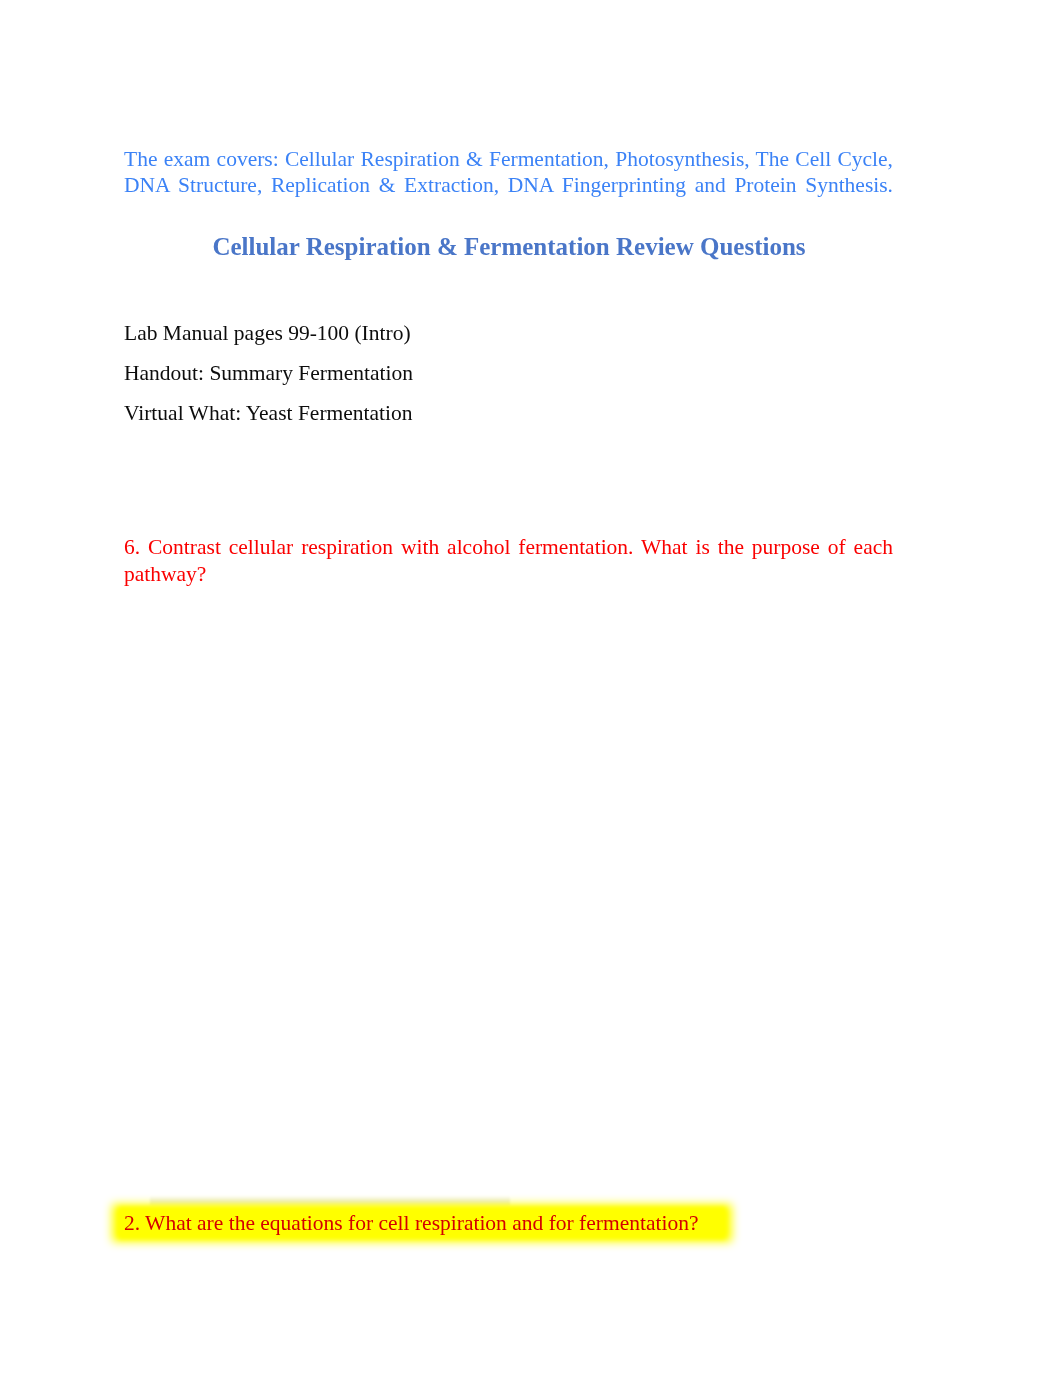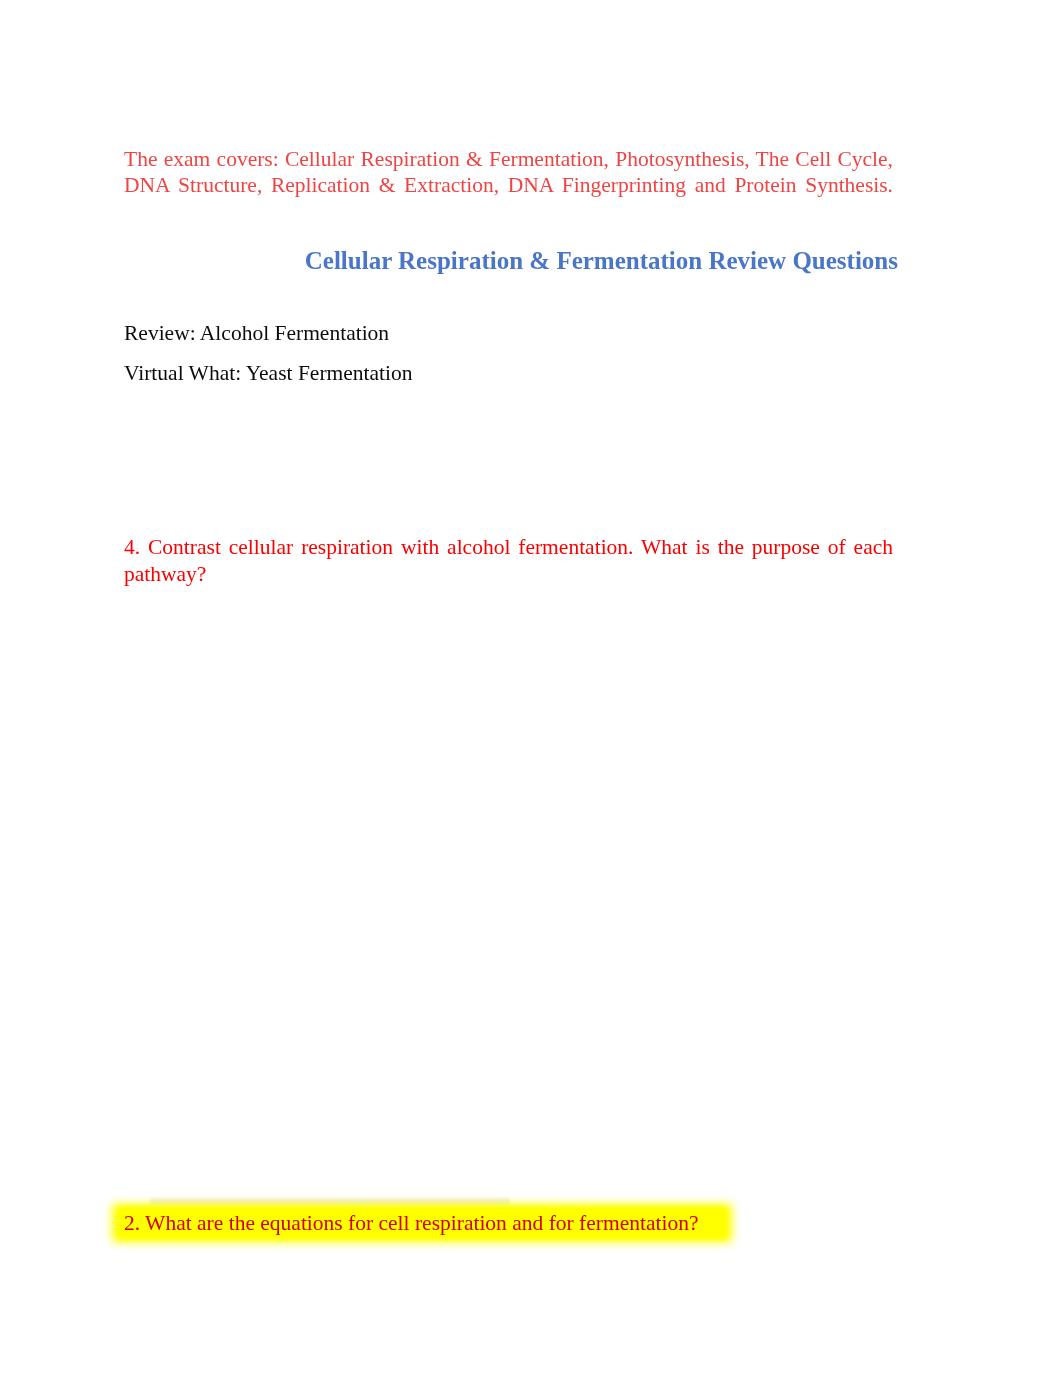--- a/index.html
+++ b/index.html
@@ -28,38 +28,38 @@
     left: 124px;
     top: 0;
     width: 769px;
   }
 
   .intro-paragraph {
     position: absolute;
     top: 124px;
     left: 0;
     width: 769px;
-    color: #ef4444;
+    color: #3b82f6;
     font-size: 21.5px;
     line-height: 26px;
     text-align: justify;
     text-justify: inter-word;
   }
   .intro-paragraph::after {
     content: "";
     display: inline-block;
     width: 100%;
   }
 
   .doc-title {
     position: absolute;
-    top: 229px;
+    top: 215px;
     left: -4px;
     width: 778px;
-    text-align: right;
+    text-align: center;
     color: #4a76c8;
     font-size: 25px;
     line-height: 30px;
   }
 
   .summary-block {
     position: absolute;
     top: 313px;
     left: 0;
     width: 769px;
@@ -139,25 +139,26 @@
 <body>
 
 <div class="page">
   <div class="content">
 
     <p class="intro-paragraph">The exam covers: Cellular Respiration &amp; Fermentation, Photosynthesis, The Cell Cycle, DNA Structure, Replication &amp; Extraction, DNA Fingerprinting and Protein Synthesis.</p>
 
     <h1 class="doc-title">Cellular Respiration &amp; Fermentation Review Questions</h1>
 
     <div class="summary-block">
-      <div class="summary-line">Review: Alcohol Fermentation</div>
+      <div class="summary-line">Lab Manual pages 99-100 (Intro)</div>
+      <div class="summary-line">Handout: Summary Fermentation</div>
       <div class="summary-line">Virtual What: Yeast Fermentation</div>
     </div>
 
-    <p class="question-one">4. Contrast cellular respiration with alcohol fermentation. What is the purpose of each pathway?</p>
+    <p class="question-one">6. Contrast cellular respiration with alcohol fermentation. What is the purpose of each pathway?</p>
 
   </div>
 
   <div class="question-two-wrap">
     <div class="smudge-band"></div>
     <div class="highlight-band"></div>
     <div class="highlight-band core"></div>
     <div class="question-two-text">2. What are the equations for cell respiration and for fermentation?</div>
   </div>
 </div>

